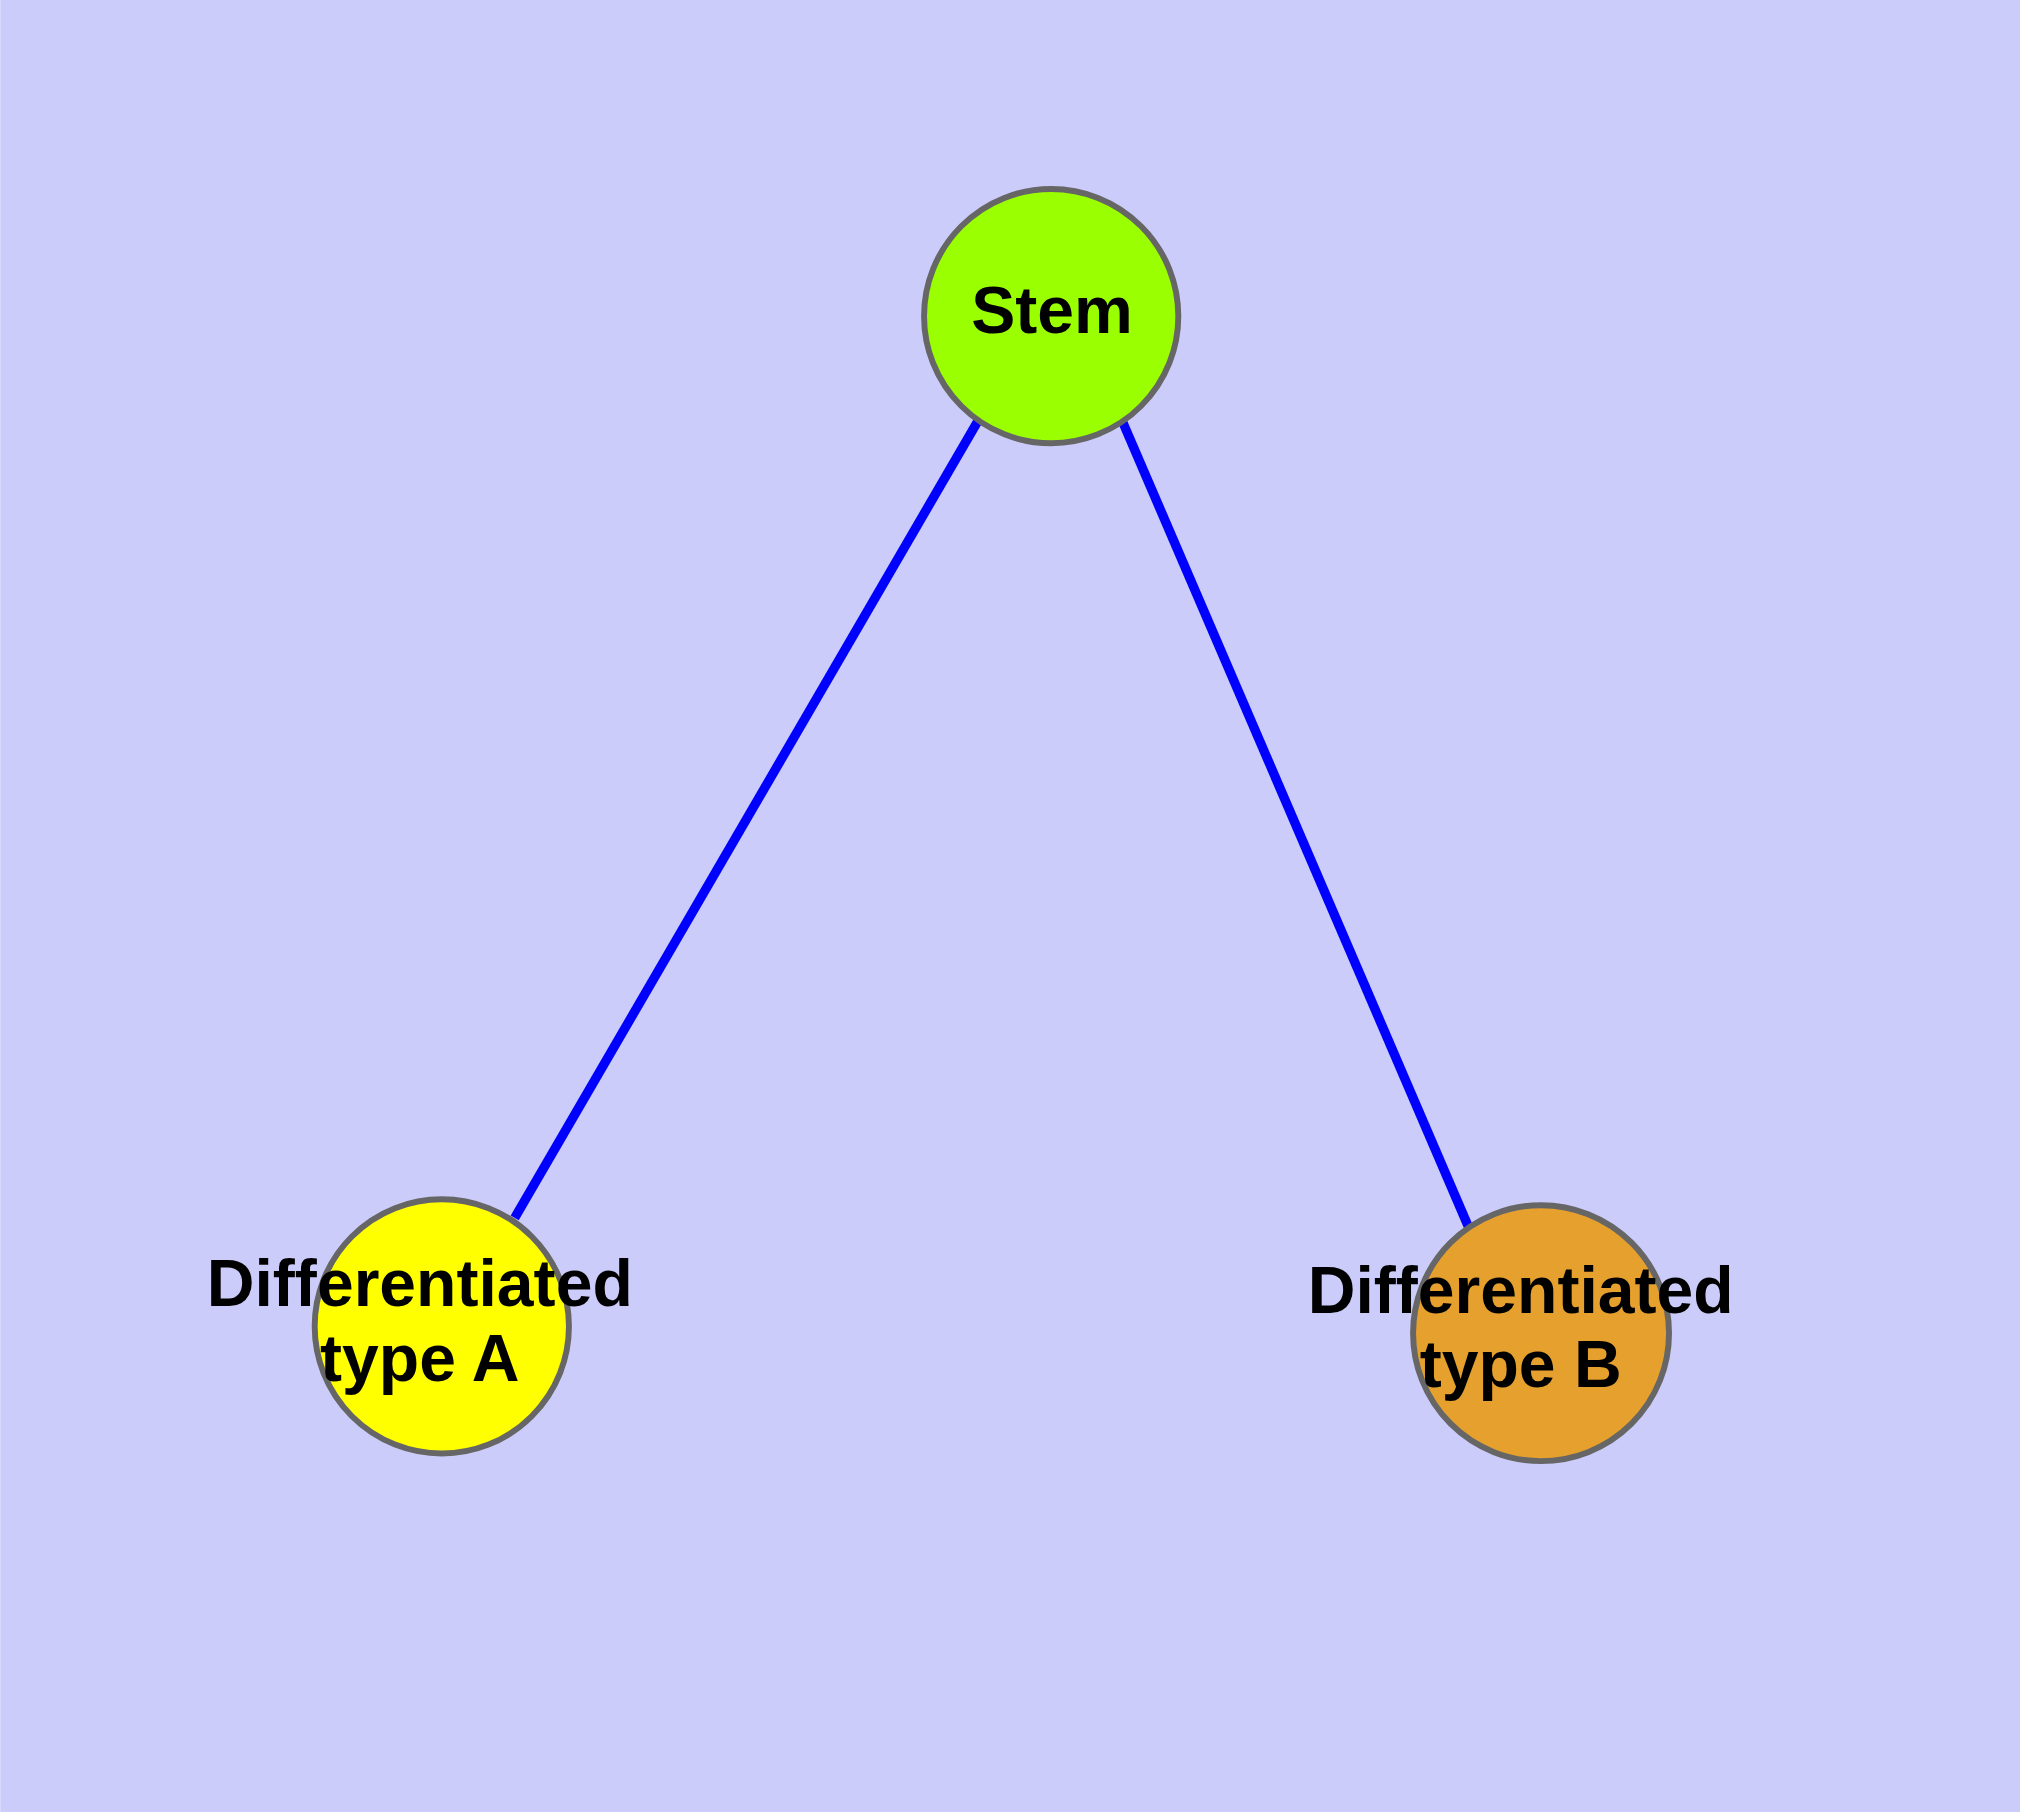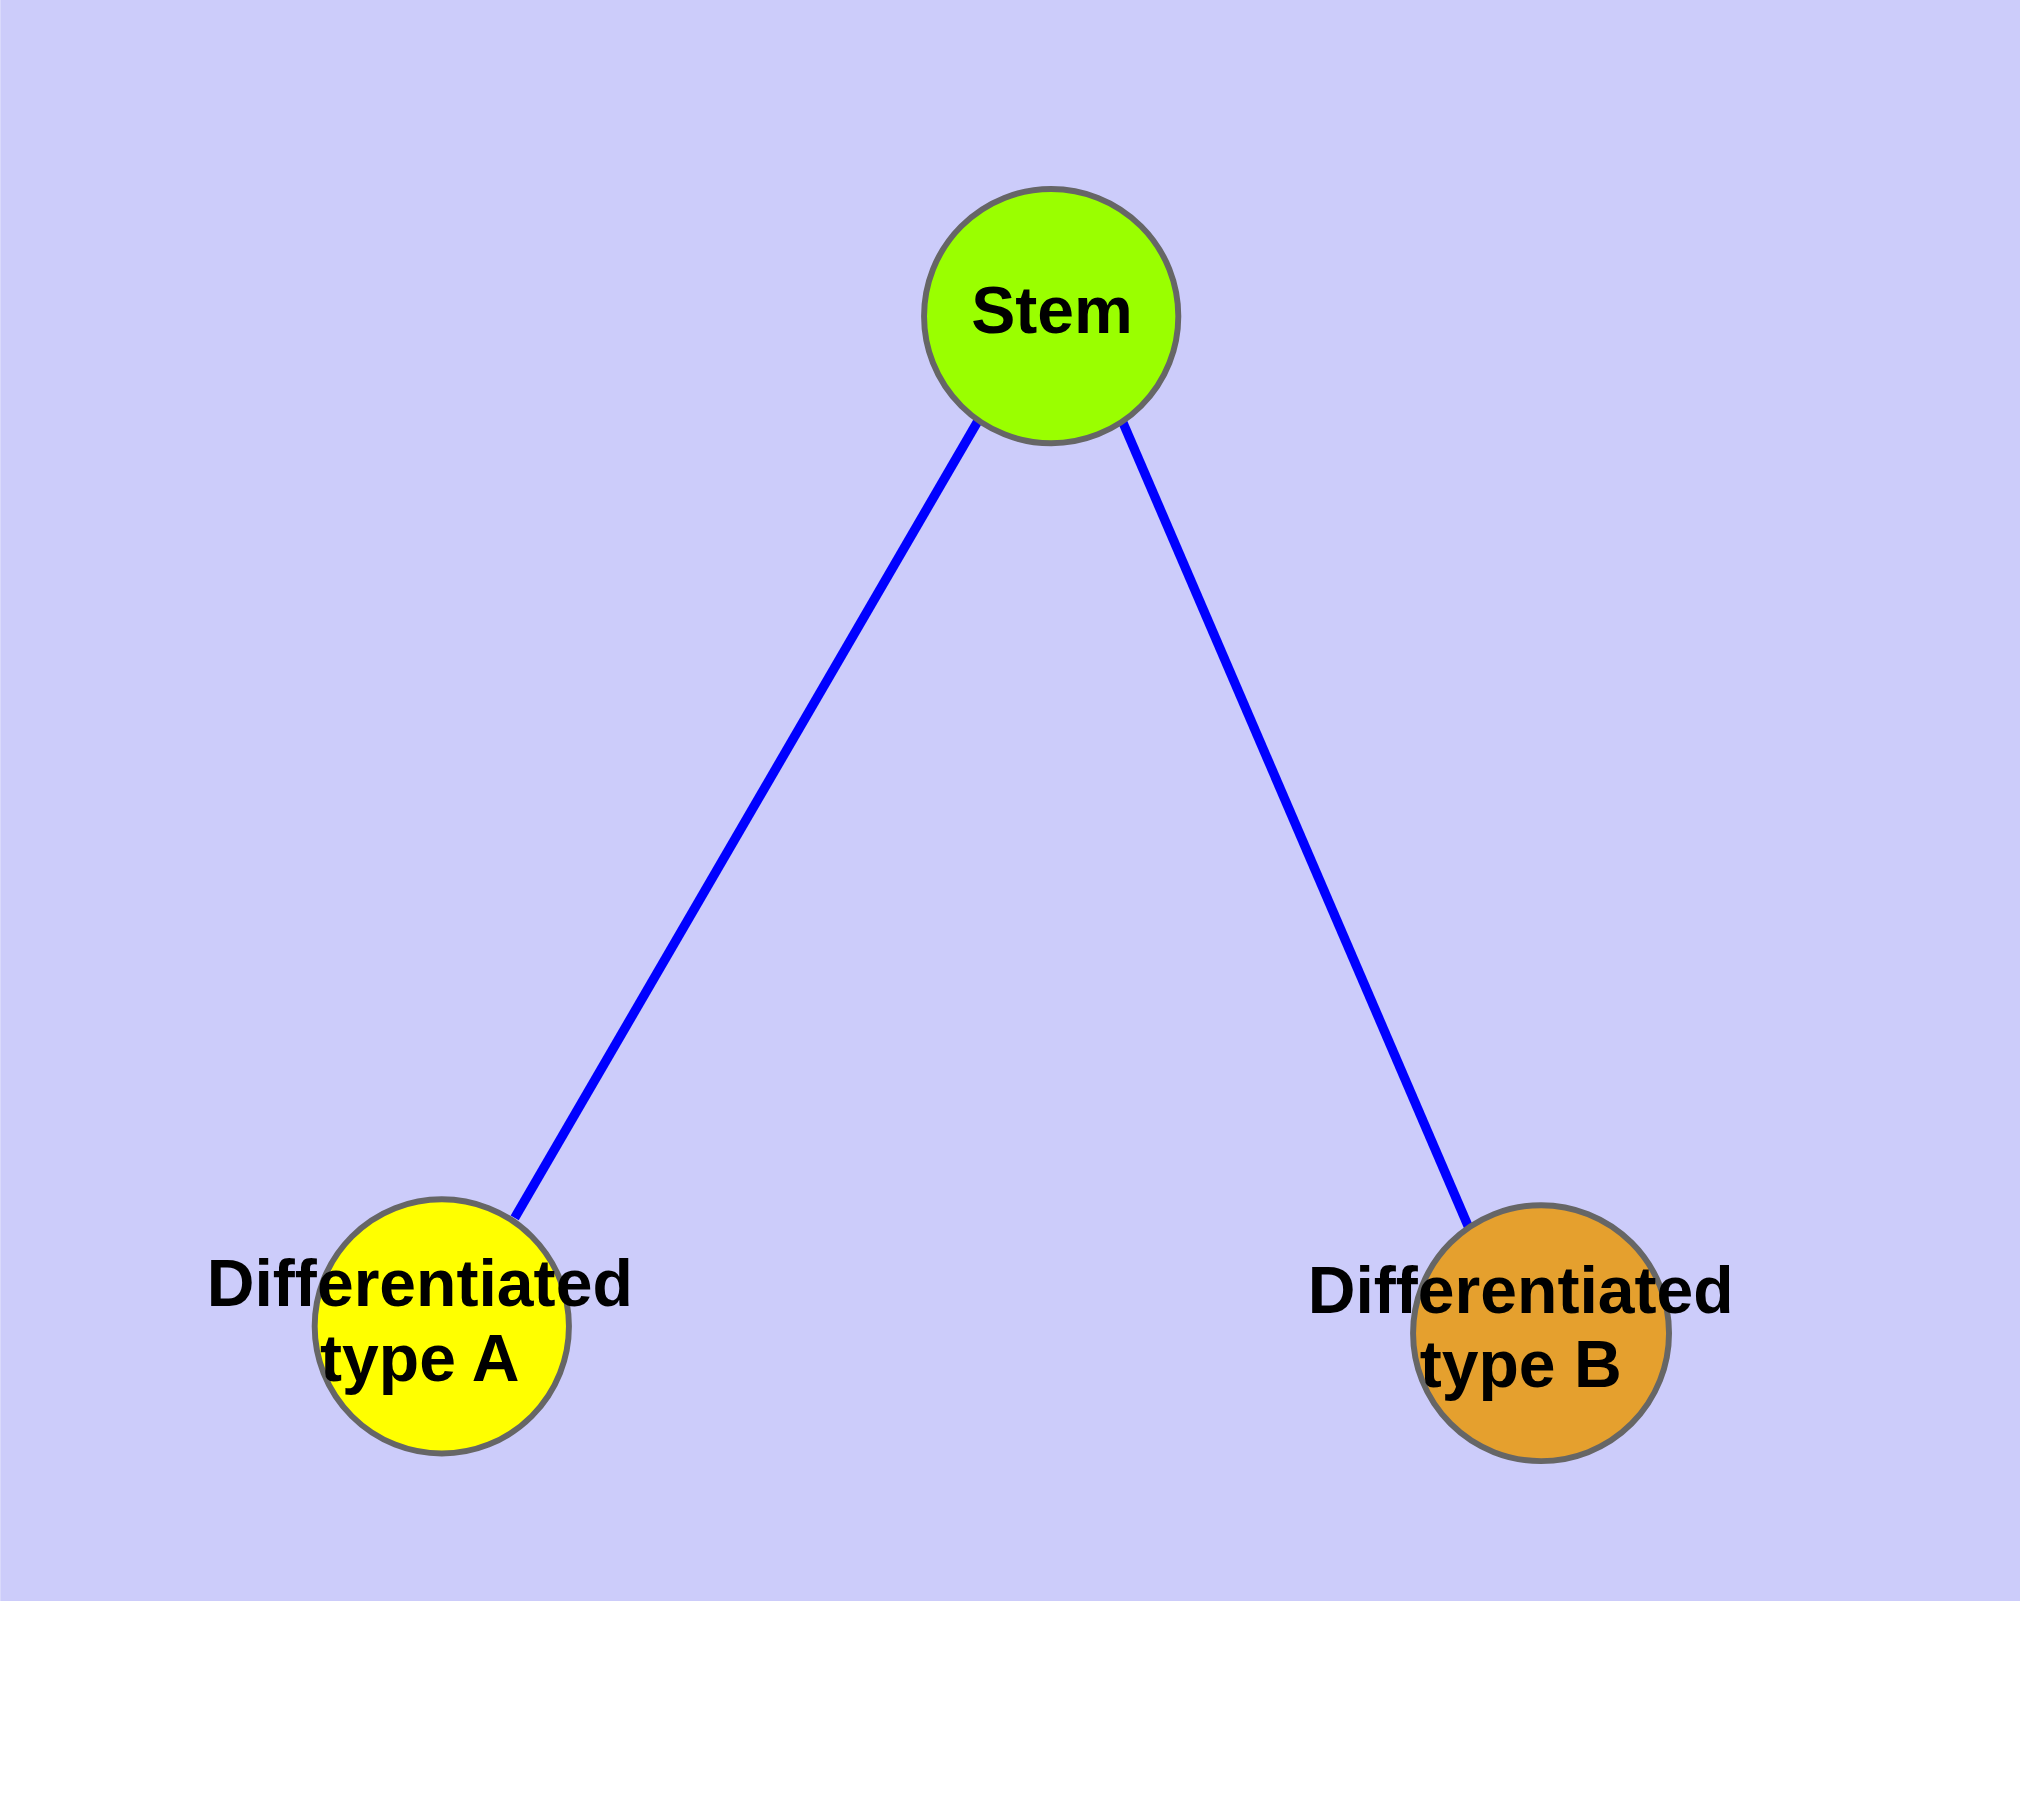--- a/index.html
+++ b/index.html
@@ -27,21 +27,21 @@
     font-weight: bold;
     fill: #000000;
     dominant-baseline: middle;
     text-anchor: middle;
     white-space: pre;
   }
 </style>
 </head>
 <body>
 
-<div id="canvas" style="width: 2021px; height: 1601px;">
+<div id="canvas" style="width: 2021px; height: 1812px;">
   <svg id="graph-svg" viewBox="0 0 2384 2138" xmlns="http://www.w3.org/2000/svg" style="width: 2021px; height: 1812px;">
     <rect id="bg-rect" x="0" y="0" width="2384" height="2138" fill="#ccccfa"></rect>
     <g id="edges-layer">
         <line x1="1154" y1="496" x2="607" y2="1437" stroke="#0000ff" stroke-width="11" stroke-linecap="butt"></line>
         <line x1="1324" y1="497" x2="1733" y2="1449" stroke="#0000ff" stroke-width="11" stroke-linecap="butt"></line>
       </g>
     <g id="nodes-layer">
         <circle cx="1240" cy="373" r="150" fill="#9aff00" stroke="#666666" stroke-width="7"></circle>
         <circle cx="521" cy="1565" r="150" fill="#ffff00" stroke="#666666" stroke-width="7"></circle>
         <circle cx="1818" cy="1573" r="151" fill="#e5a02e" stroke="#666666" stroke-width="7"></circle>

